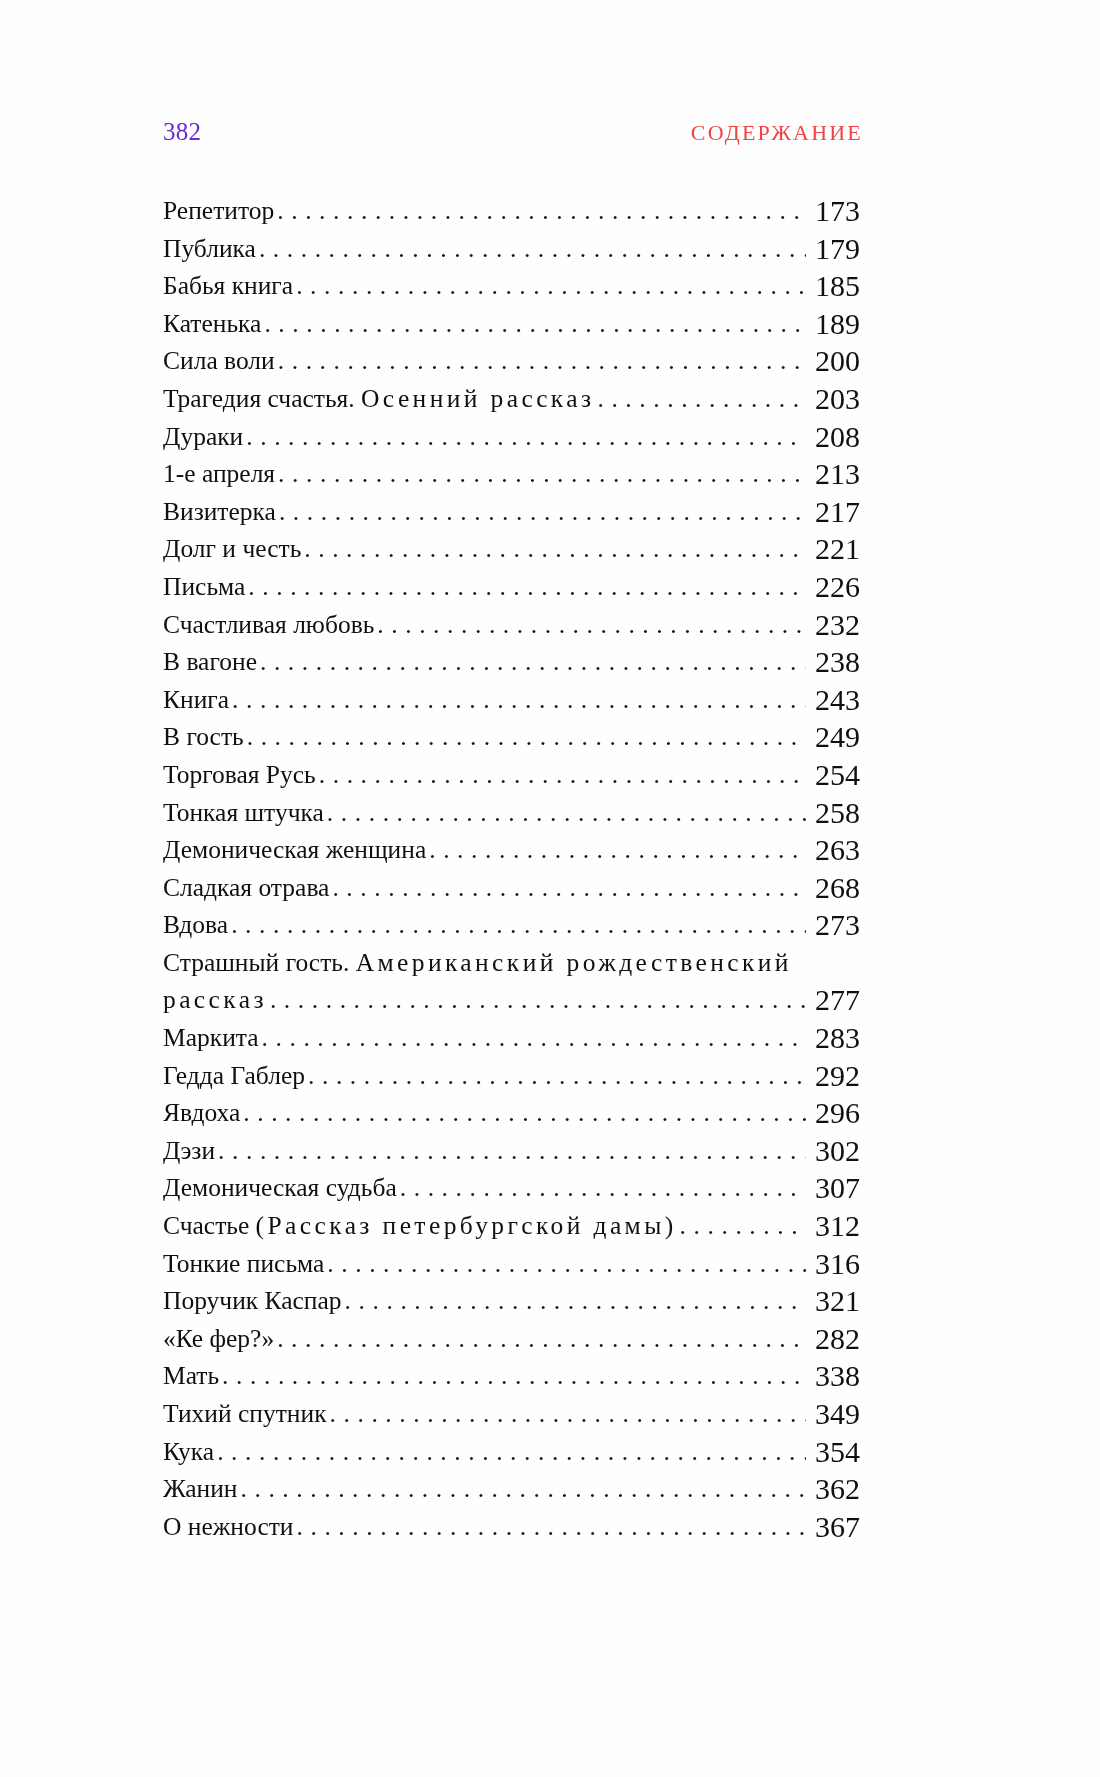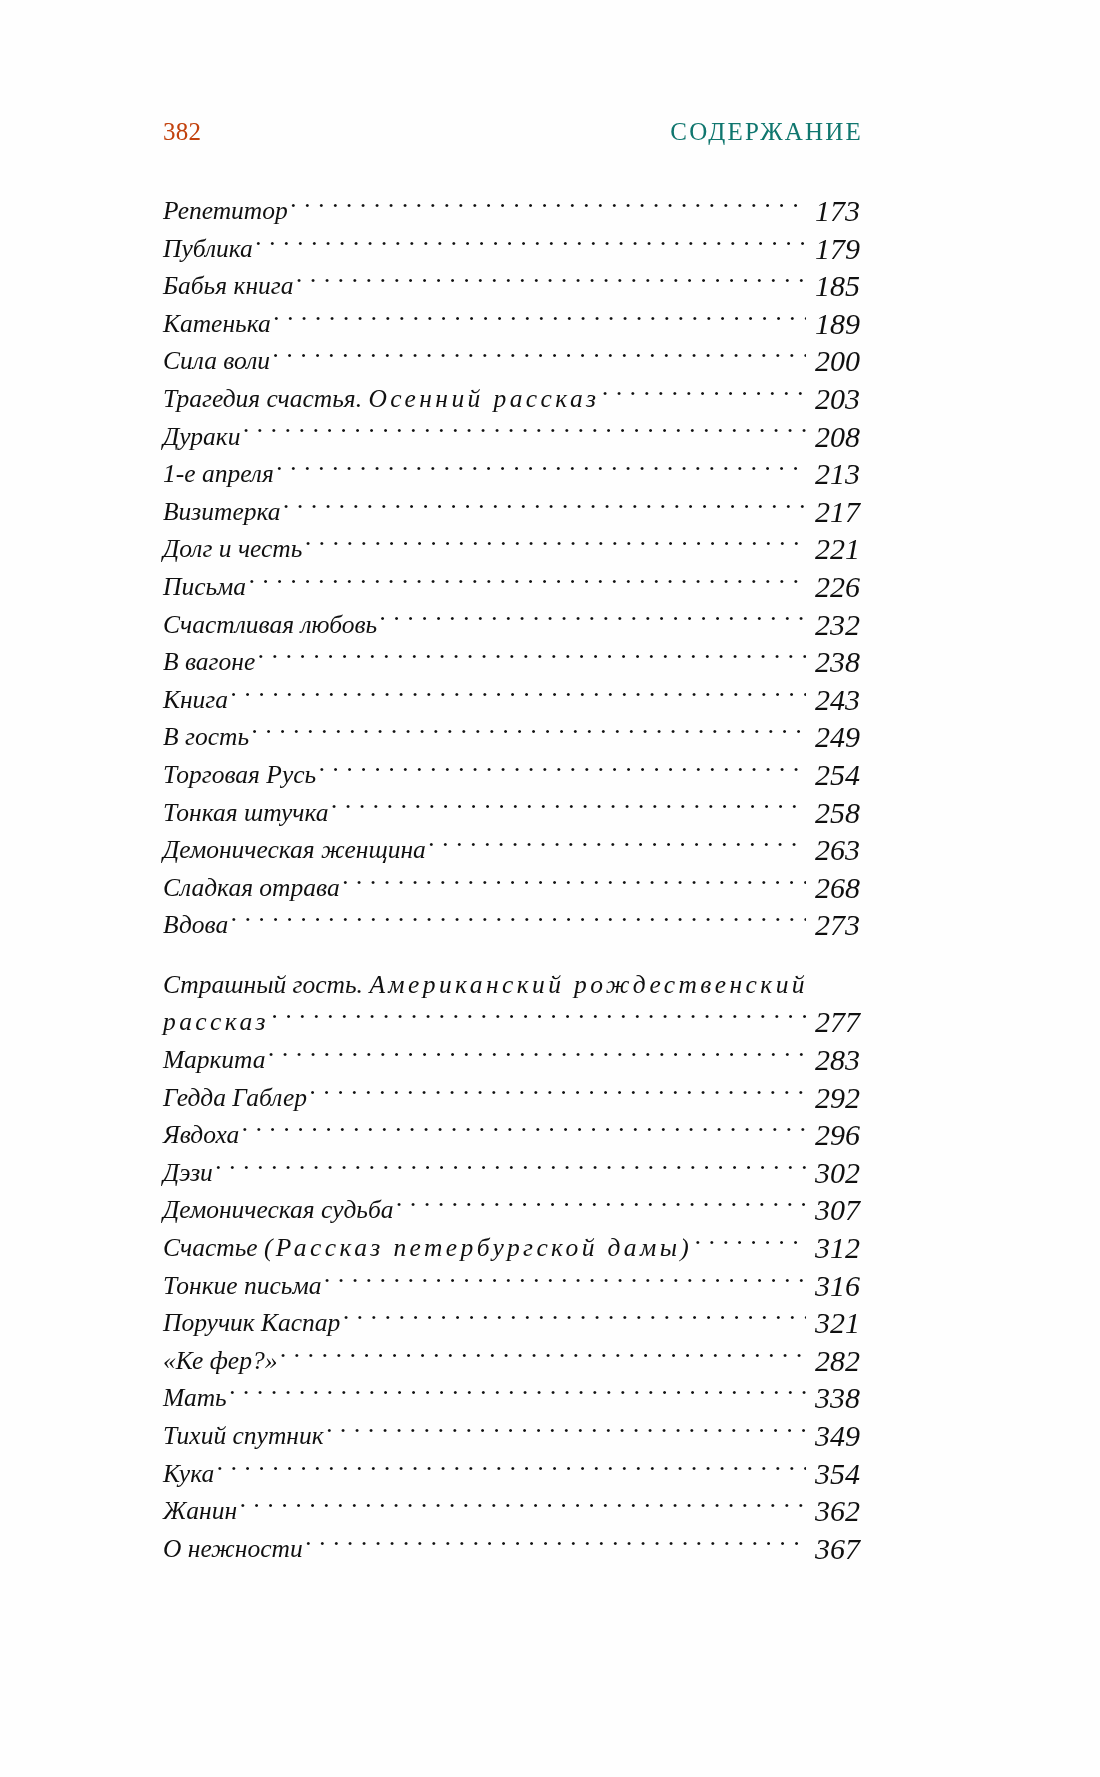--- a/index.html
+++ b/index.html
@@ -30,45 +30,44 @@
     top: 118px;
     left: 163px;
     width: 700px;
     display: flex;
     align-items: baseline;
     justify-content: space-between;
   }
   .folio {
     font-size: 25px;
     letter-spacing: 0.2px;
-    color: #c2410c;
+    color: #6d28d9;
   }
   .head-title {
-    font-size: 25px;
+    font-size: 22px;
     letter-spacing: 2.2px;
-    color: #0f766e;
+    color: #ef4444;
     white-space: nowrap;
   }
   
   .toc {
     position: absolute;
     top: 192px;
     left: 163px;
     width: 697px;
   }
   .toc-entry {
     position: relative;
     display: flex;
-    align-items: flex-start;
+    align-items: flex-end;
     width: 100%;
     margin: 0;
     padding: 0;
     line-height: 37.6px;
     font-size: 25.5px;
-    font-style: italic;
   }
   .toc-title {
     white-space: pre;
     flex: 0 0 auto;
     max-width: 660px;
   }
   .toc-title .tracked {
     letter-spacing: 3.4px;
   }
   .toc-leader {
@@ -88,21 +87,21 @@
     letter-spacing: 0.6px;
     color: #111;
   }
   .toc-page {
     flex: 0 0 auto;
     width: 52px;
     text-align: right;
     font-size: 30px;
     white-space: nowrap;
   }
-  .toc-entry.wrap-first .toc-title { max-width: 697px; margin-top: 22px; }
+  .toc-entry.wrap-first .toc-title { max-width: 697px; }
 </style>
 </head>
 <body>
 
 <div class="page">
 
   <div class="running-head">
     <span class="folio">382</span>
     <span class="head-title">СОДЕРЖАНИЕ</span>
   </div>

